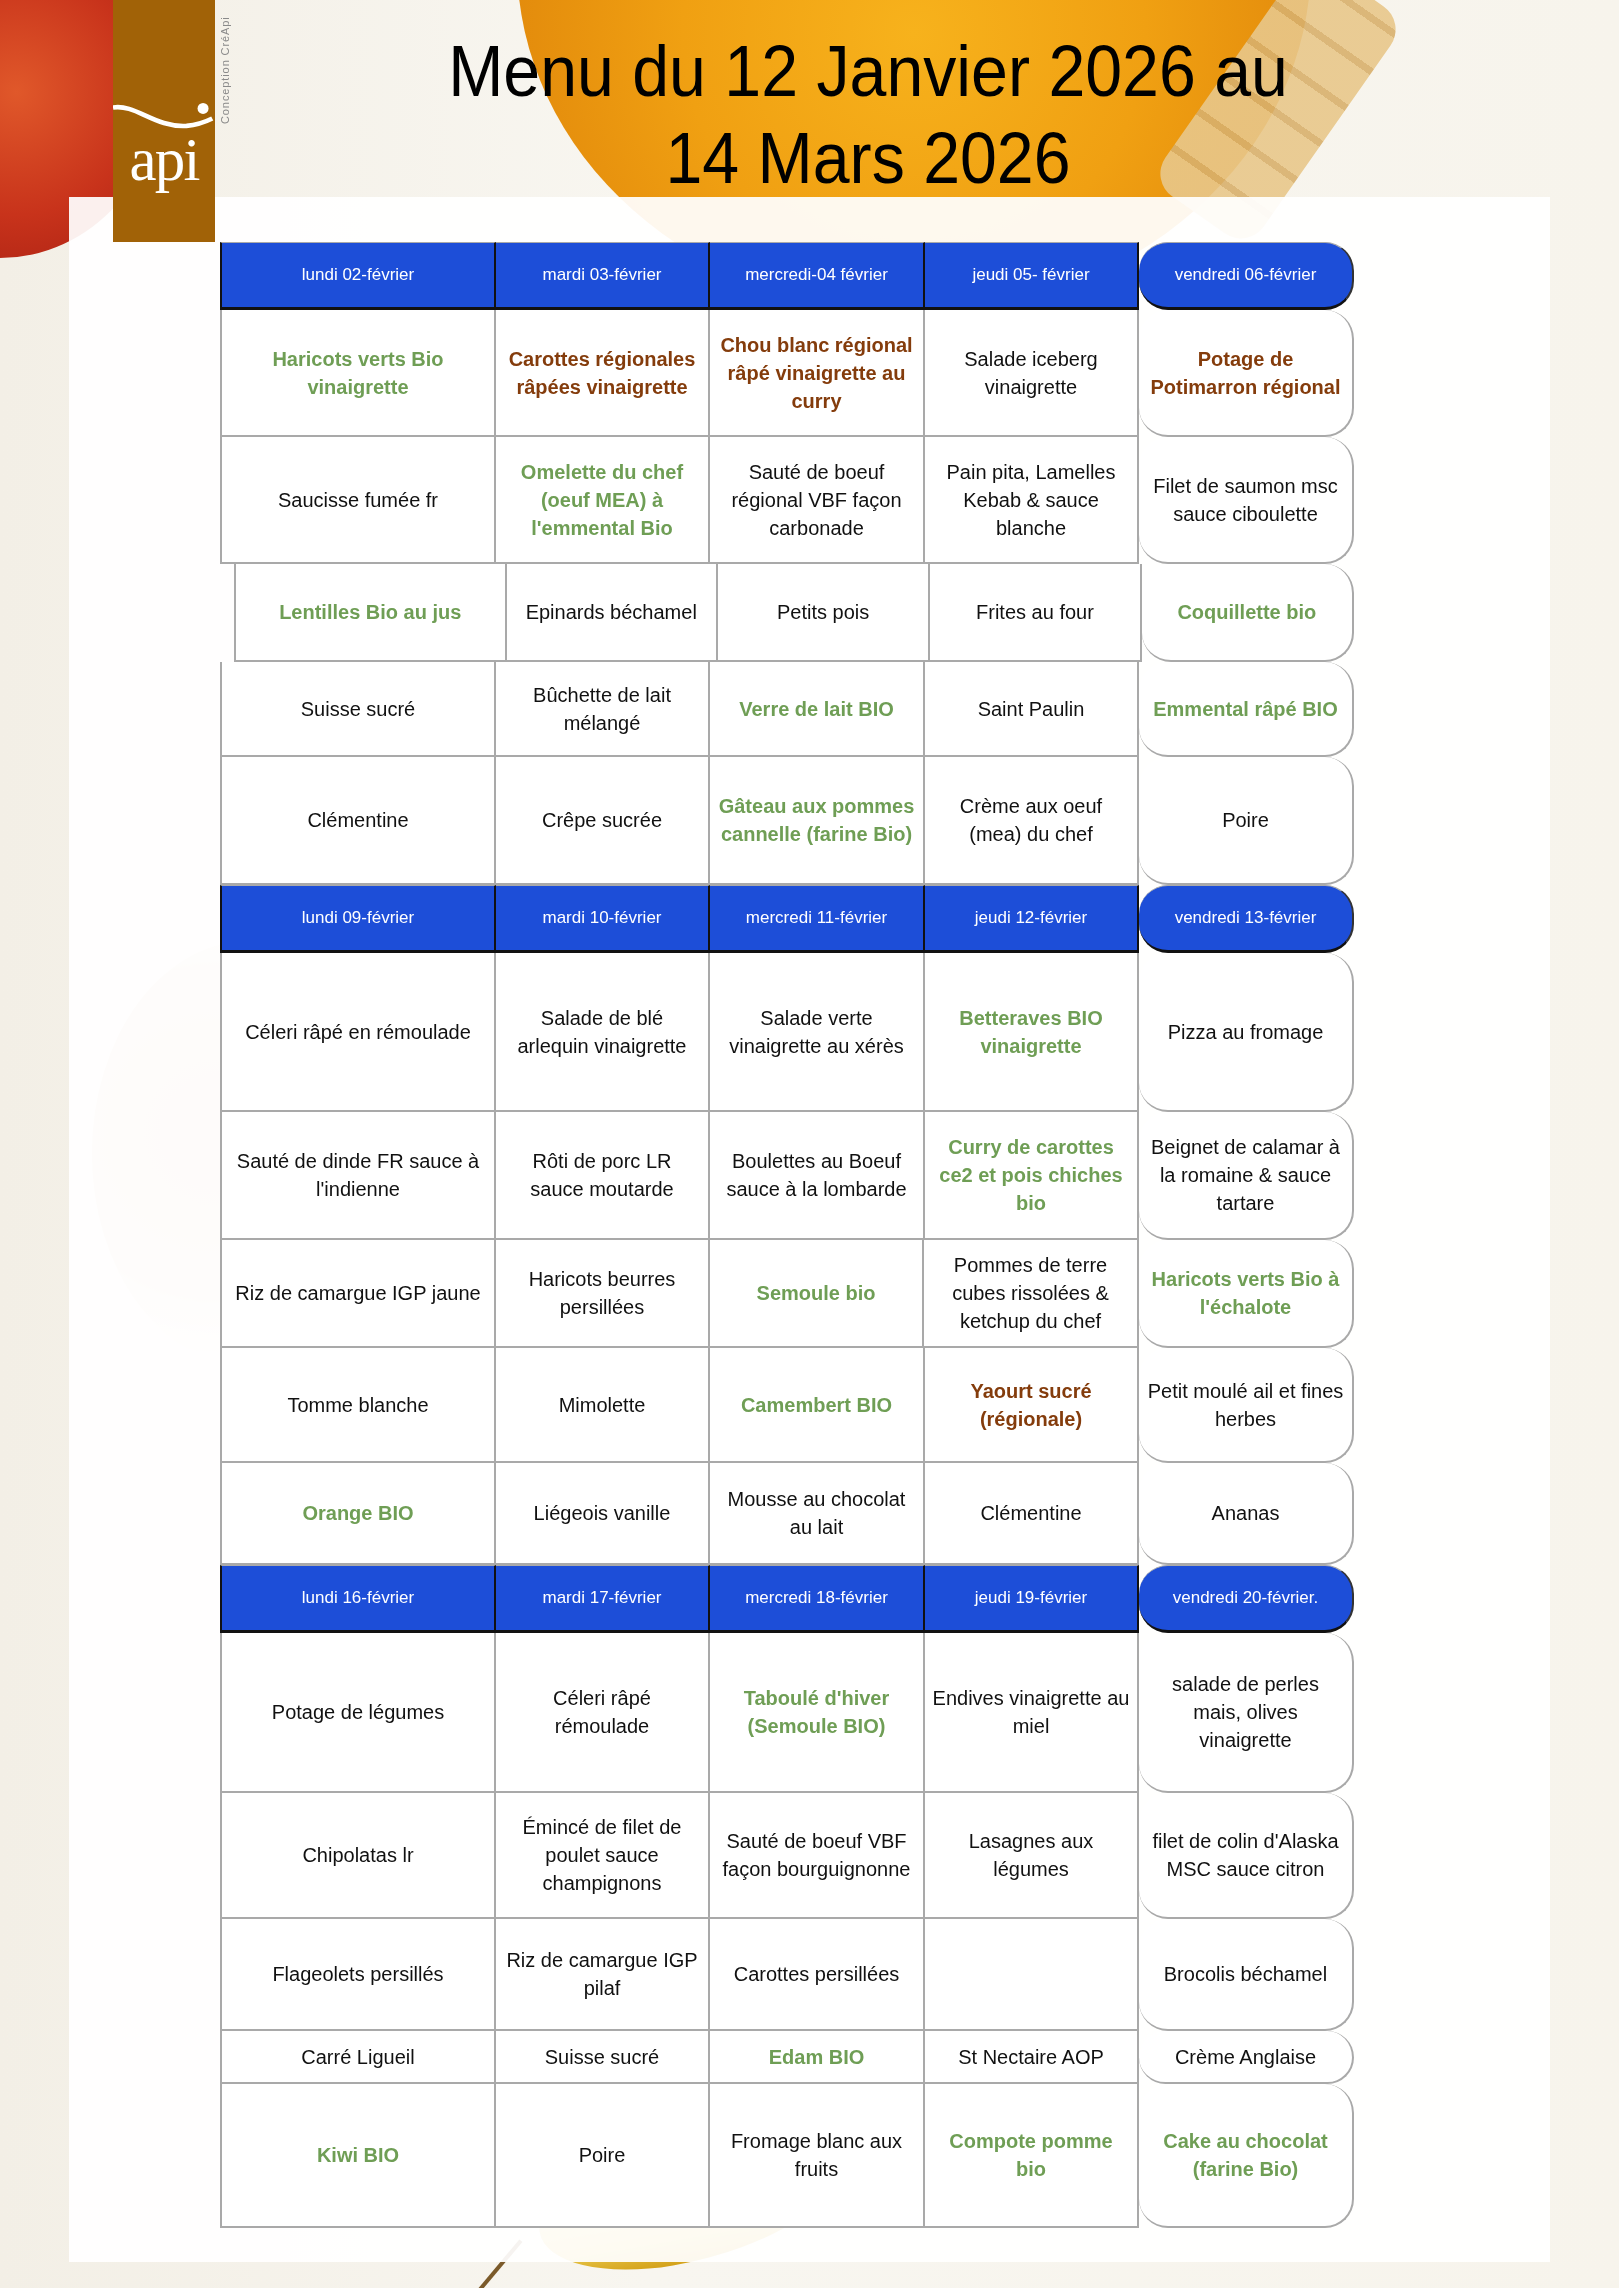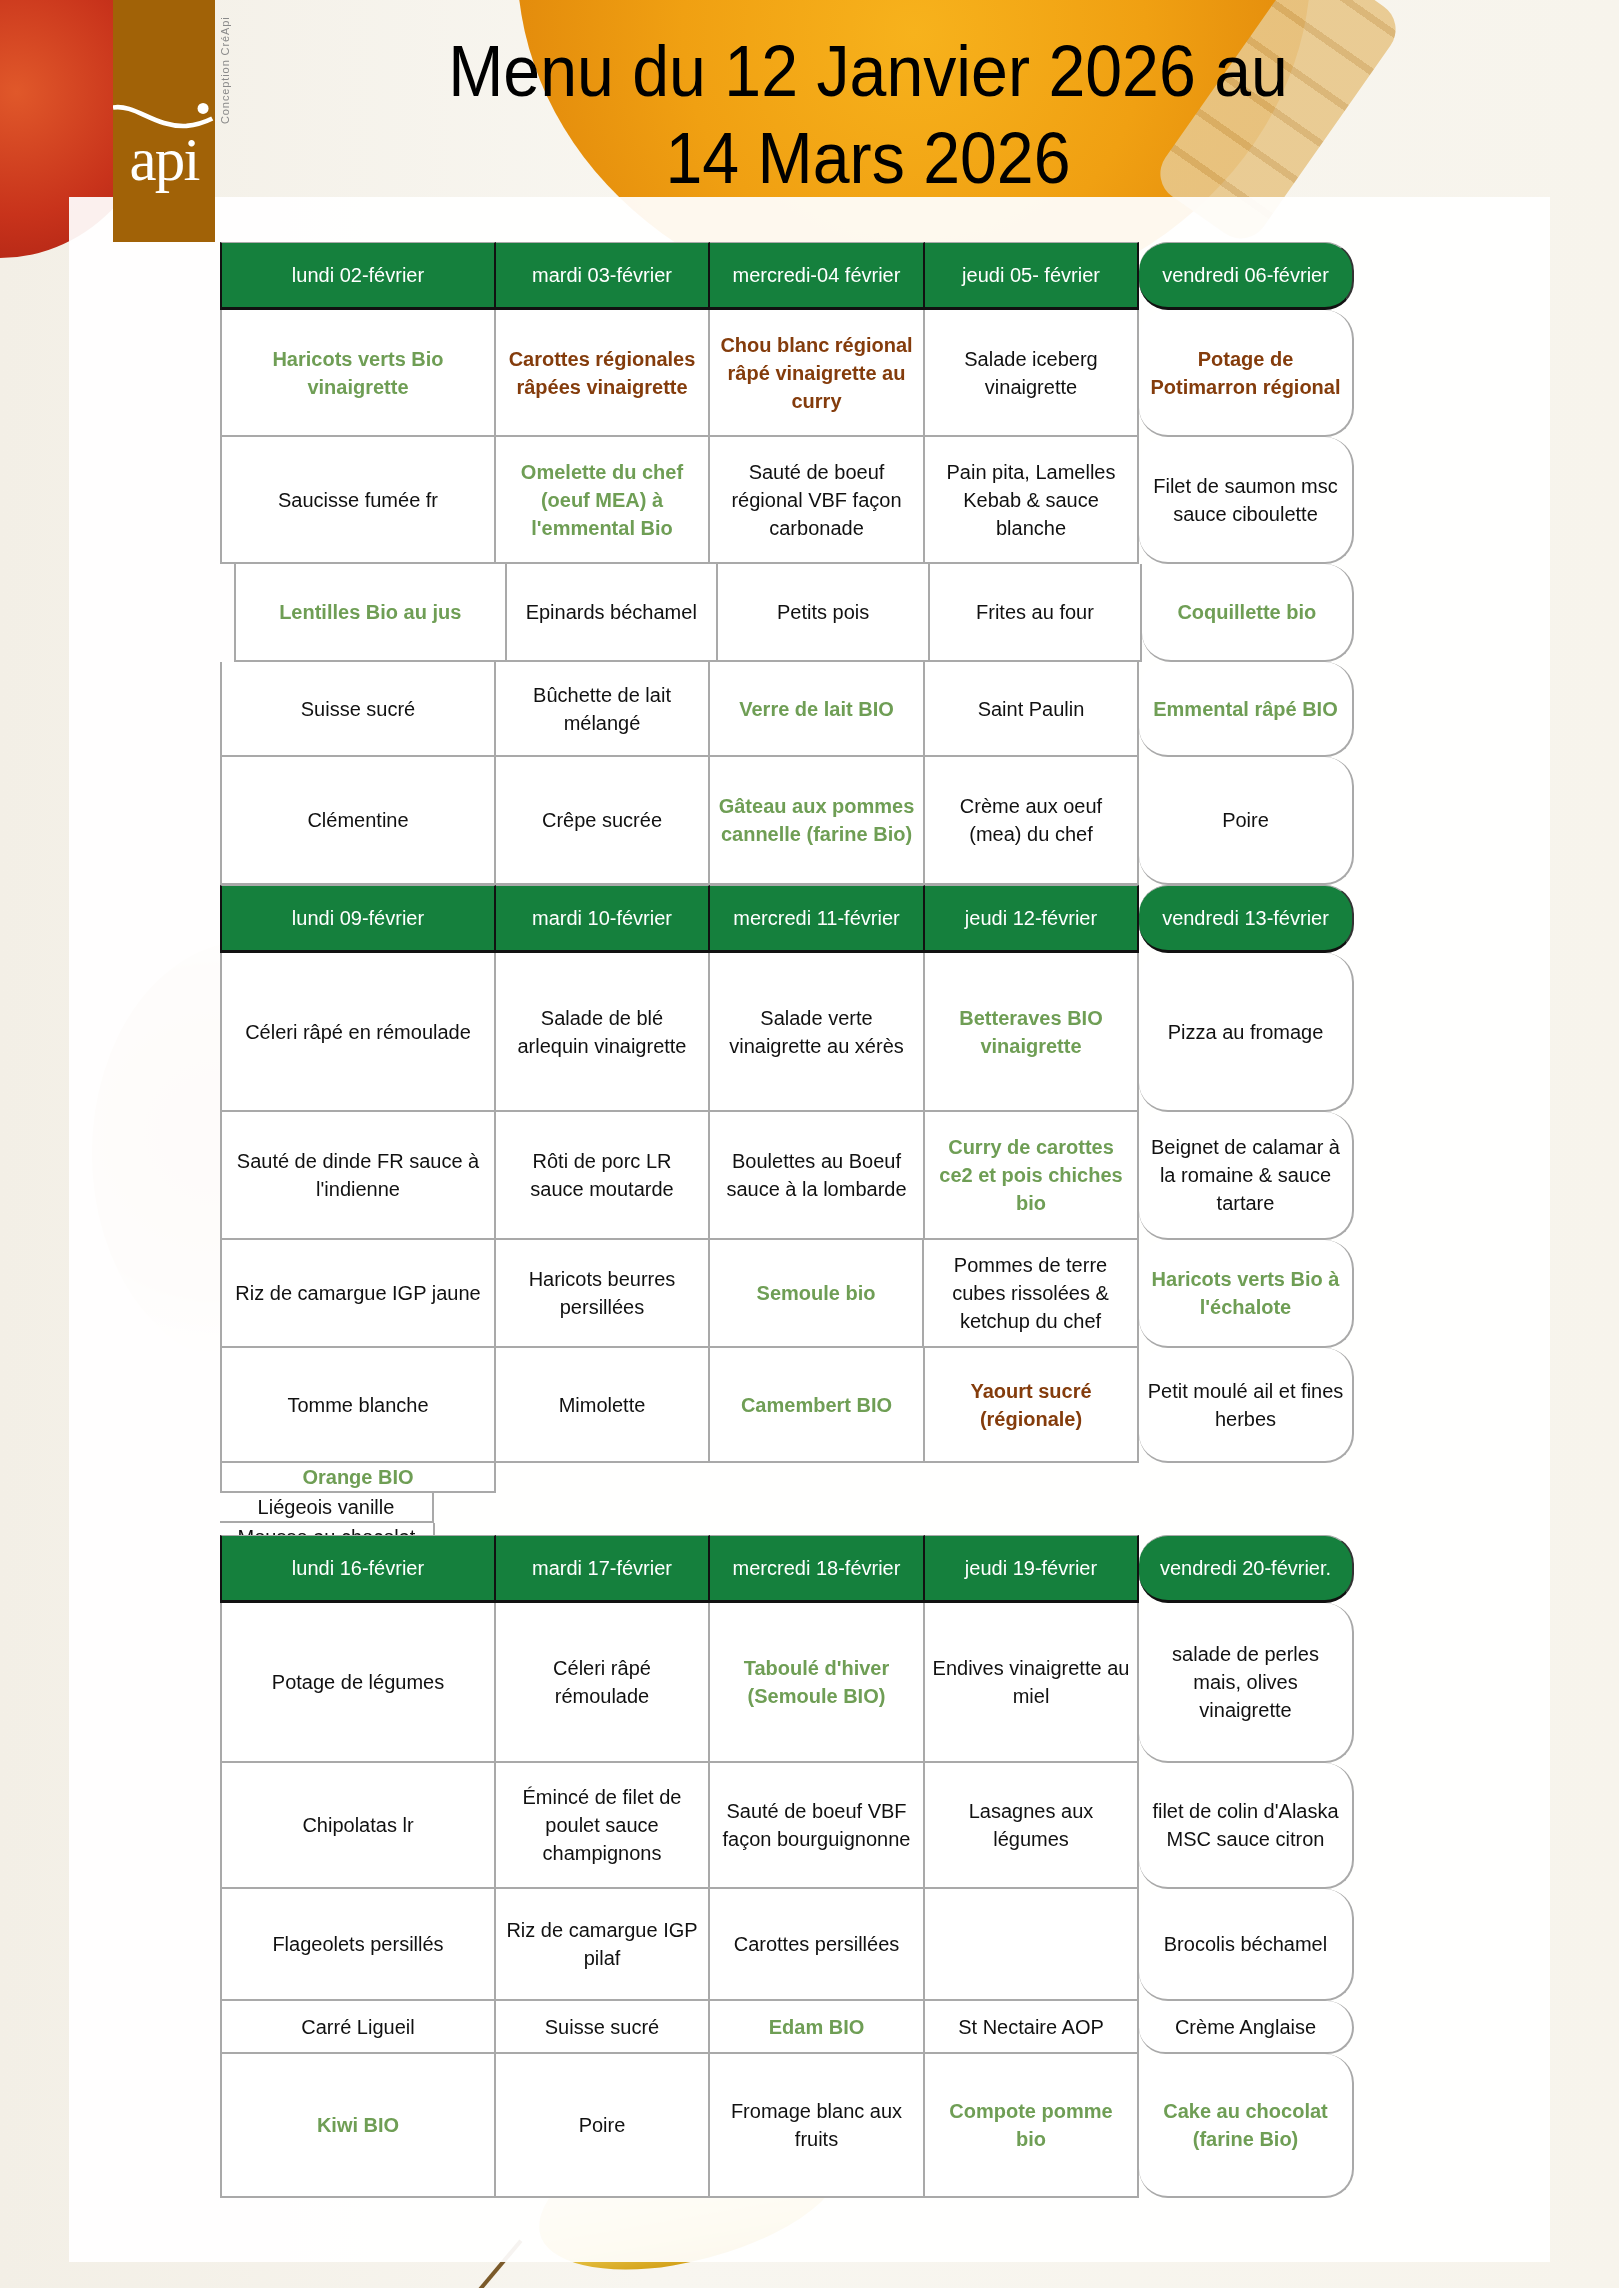--- a/index.html
+++ b/index.html
@@ -94,22 +94,22 @@
     border-bottom: 2.8px solid #a9a9a9;
     background: #fff;
   }
   .cell:first-child { border-left: 2.8px solid #a9a9a9; }
   .c0 { width: 276px; }
   .c1 { width: 214px; }
   .c2 { width: 215px; }
   .c3 { width: 214px; }
   .c4 { width: 215px; border-radius: 29px; }
   .head .cell {
-    background: #15803d; color: #ffffff;
-    font-size: 20px; line-height: 22px;
+    background: #1d4ed8; color: #ffffff;
+    font-size: 17px; line-height: 22px;
     border-right: 2.8px solid #111;
     border-bottom: 3.7px solid #111;
     border-top: 1.8px solid #aaa;
   }
   .head .cell:first-child { border-left: 2.8px solid #111; }
   .head .cell:last-child { border-right: 2.8px solid #333; }
   .cell.bio { color: #6f9e55; font-weight: bold; }
   .cell.regional { color: #843c0c; font-weight: bold; }
 </style>
 </head>
@@ -215,21 +215,21 @@
         <div class="cell c2">Pommes de terre cubes rissolées &amp; ketchup du chef</div>
         <div class="cell c4 bio">Haricots verts Bio à l'échalote</div>
       </div>
       <div class="row" style="height: 115px;">
         <div class="cell c0">Tomme blanche</div>
         <div class="cell c1">Mimolette</div>
         <div class="cell c2 bio">Camembert BIO</div>
         <div class="cell c3 regional">Yaourt sucré (régionale)</div>
         <div class="cell c4">Petit moulé ail et fines herbes</div>
       </div>
-      <div class="row" style="height: 72px; flex-direction: column;">
+      <div class="row" style="height: 102px;">
         <div class="cell c0 bio">Orange BIO</div>
         <div class="cell c1">Liégeois vanille</div>
         <div class="cell c2">Mousse au chocolat au lait</div>
         <div class="cell c3">Clémentine</div>
         <div class="cell c4">Ananas</div>
       </div>
     </div>
     <div class="week">
       <div class="row head" style="height: 68px;">
         <div class="cell c0">lundi 16-février</div>

